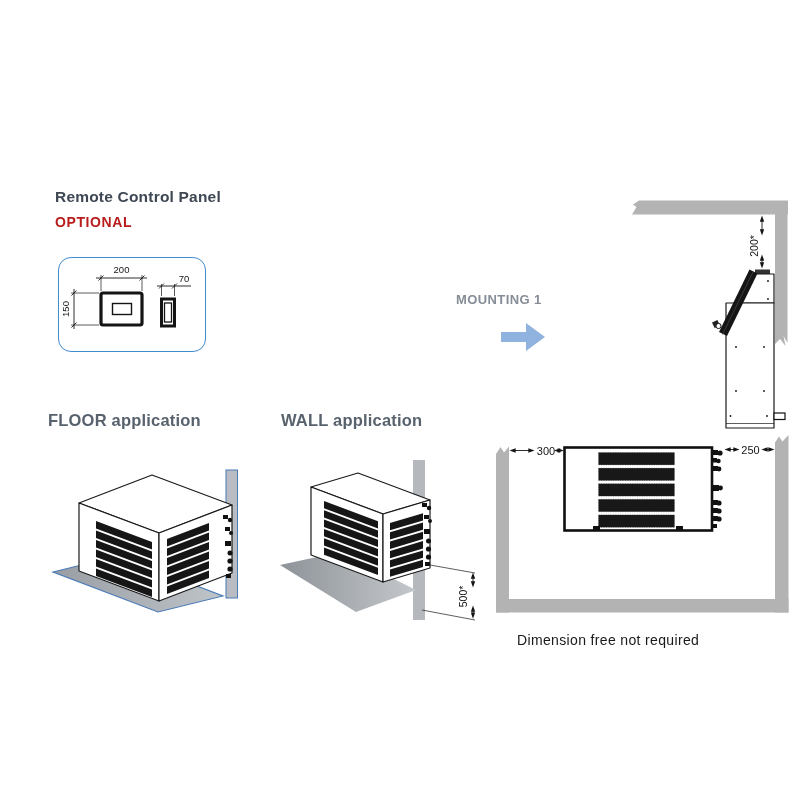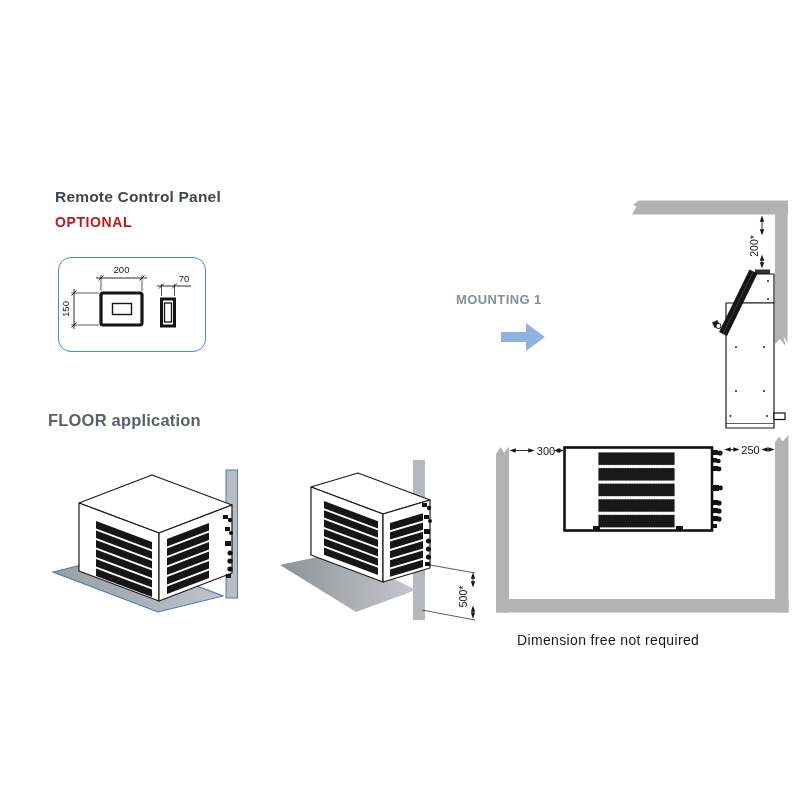--- a/index.html
+++ b/index.html
@@ -216,20 +216,21 @@
           <circle cx="185" cy="88" r="2"></circle>
         <rect x="179" y="96" width="6" height="5"></rect>
         <circle cx="184" cy="108" r="2.5"></circle>
           <circle cx="184" cy="116" r="2.6"></circle>
         <circle cx="184" cy="124" r="2.6"></circle>
           <rect x="180" y="129" width="5" height="4"></rect>
       </g>
     </g>
   </svg>
 
+  <div class="abs app-title wall-title">WALL application</div>
   <svg class="abs" style="left:258px;top:445px;" width="215" height="185" viewBox="0 0 215 185">
     <defs>
       <linearGradient id="gradW" x1="0" y1="0" x2="1" y2="0">
         <stop offset="0" stop-color="#8e9399"></stop>
           <stop offset="1" stop-color="#c4c8cc"></stop>
       </linearGradient>
     </defs>
     <rect x="137" y="15" width="12" height="160" fill="#b5b9be"></rect>
     <polygon points="4,120 64,107 140,145 80,167" fill="url(#gradW)"></polygon>
     <g>

